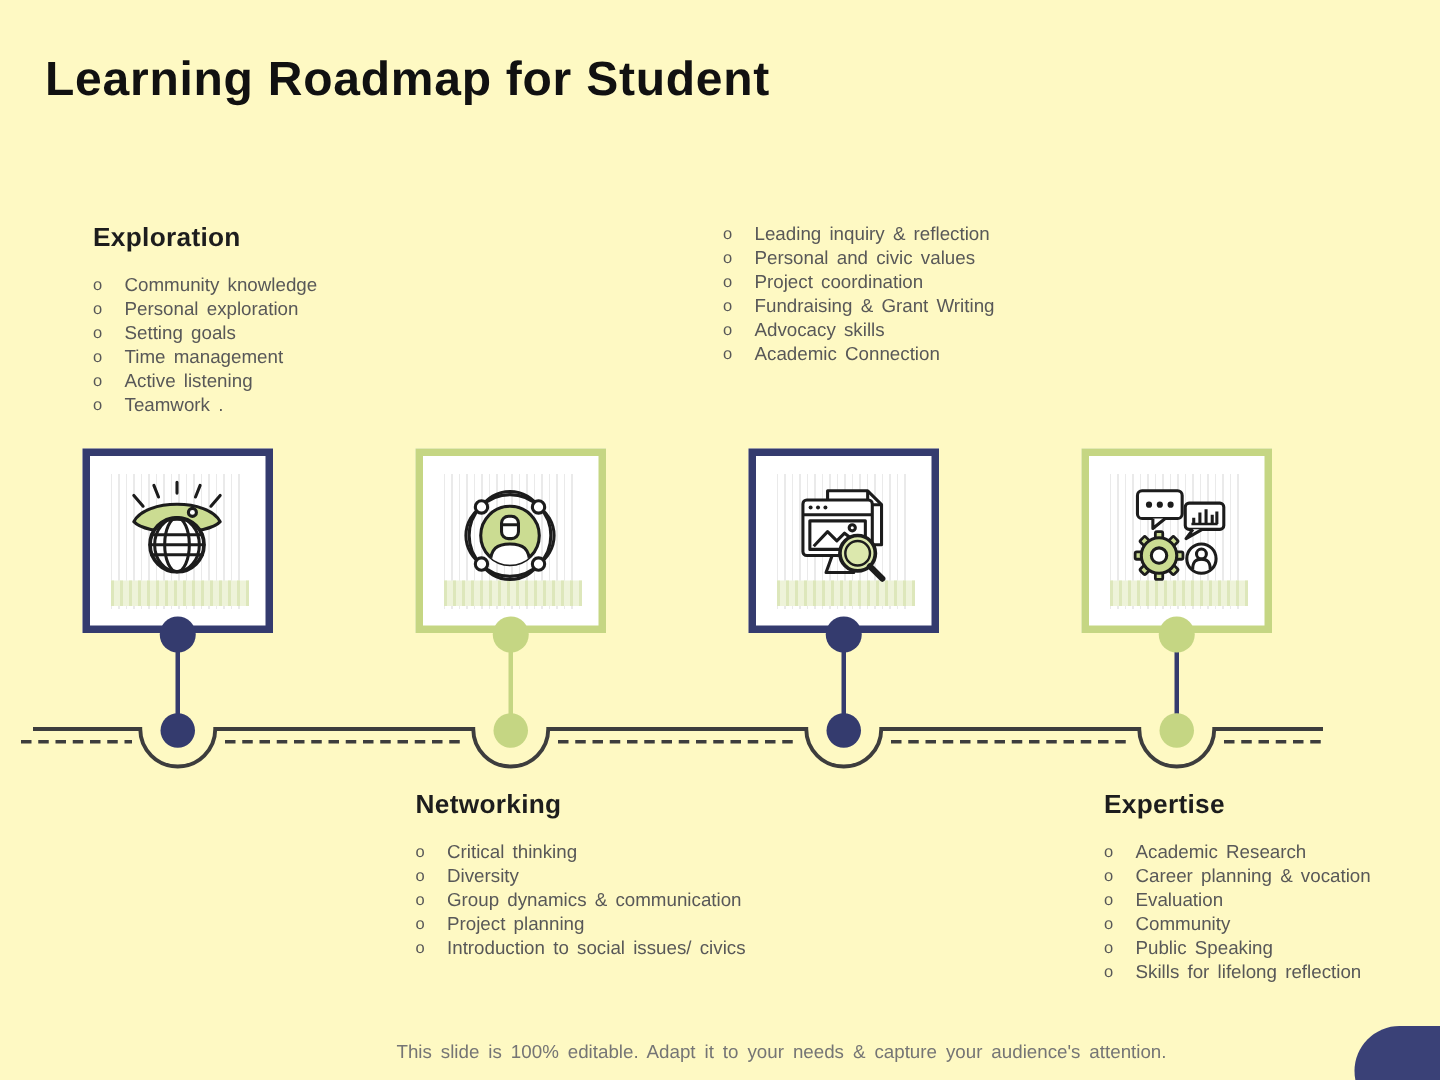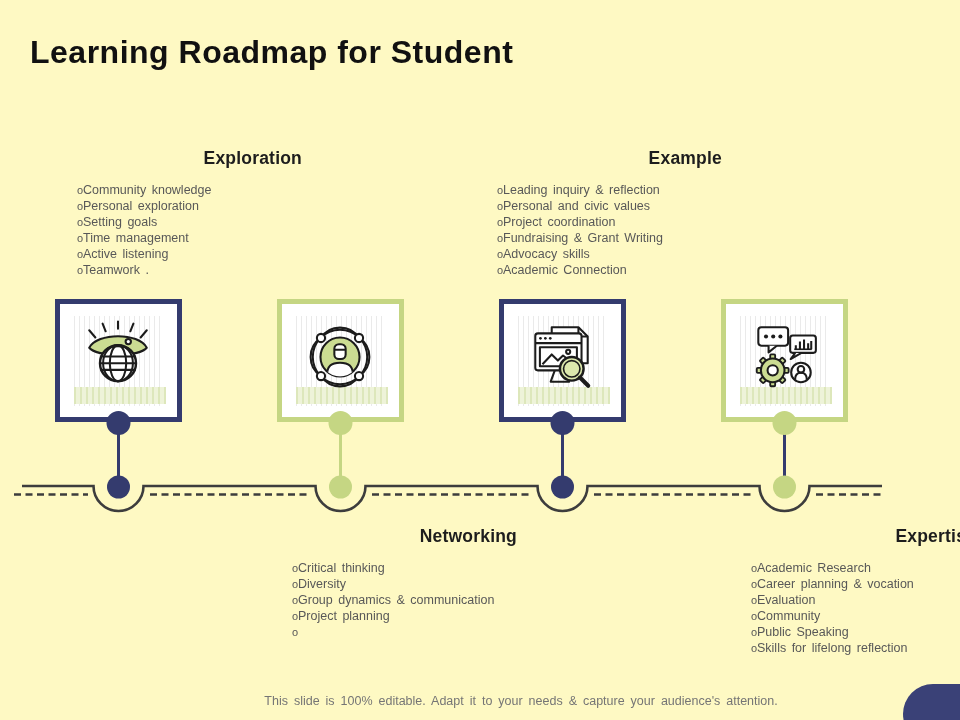--- a/index.html
+++ b/index.html
@@ -1,20 +1,20 @@
 <!DOCTYPE html>
 <html><head>
 <meta charset="utf-8">
 <style>
   html,body{margin:0;padding:0;background:#fff;}
   .slide{position:relative;width:960px;height:720px;background:#fef9c3;overflow:hidden;
          font-family:"Liberation Sans","DejaVu Sans",sans-serif;}
   .title{position:absolute;left:30px;top:34px;font-size:32px;font-weight:bold;color:#111111;
          letter-spacing:.5px;}
-  .txtblock{position:absolute;width:240px;text-align:right;}
+  .txtblock{position:absolute;width:240px;}
   .txtblock h3{margin:0 0 13px 0;font-size:17.5px;font-weight:bold;color:#1d1d1d;letter-spacing:.2px;}
   .txtblock ul{list-style:none;margin:0;padding:0;}
   .txtblock li{display:flex;font-size:12.5px;line-height:16px;color:#585858;word-spacing:2px;white-space:nowrap;}
   .bullet{width:21px;flex:0 0 21px;font-size:11px;color:#585858;}
   .iconbox{position:absolute;top:299px;width:127px;height:123px;box-sizing:border-box;background:#fff;}
   .iconbox.navy{border:5px solid #343b6e;}
   .iconbox.green{border:5px solid #c5d683;}
   .stripes{position:absolute;left:14px;top:12px;width:88px;height:90px;
            background:repeating-linear-gradient(90deg,#eaeaea 0 1px,transparent 1px 5px);}
   .band{position:absolute;left:0;right:-4px;bottom:2px;height:17px;background:#eef3d9;
@@ -57,21 +57,20 @@
           <span>Active listening</span>
         </li>
       <li>
           <span class="bullet">o</span>
           <span>Teamwork .</span>
         </li>
     </ul>
   </div>
 
   <div class="txtblock" style="left:482px;top:148px;">
-    <h3>Example</h3>
     <ul>
       <li>
           <span class="bullet">o</span>
           <span>Leading inquiry &amp; reflection</span>
         </li>
       <li>
           <span class="bullet">o</span>
           <span>Personal and civic values</span>
         </li>
       <li>
@@ -107,20 +106,21 @@
       <li>
           <span class="bullet">o</span>
           <span>Group dynamics &amp; communication</span>
         </li>
       <li>
           <span class="bullet">o</span>
           <span>Project planning</span>
         </li>
       <li>
           <span class="bullet">o</span>
+          <span>Introduction to social issues/ civics</span>
         </li>
     </ul>
   </div>
 
   <div class="txtblock" style="left:736px;top:526px;">
     <h3>Expertise</h3>
     <ul>
       <li>
           <span class="bullet">o</span>
           <span>Academic Research</span>

